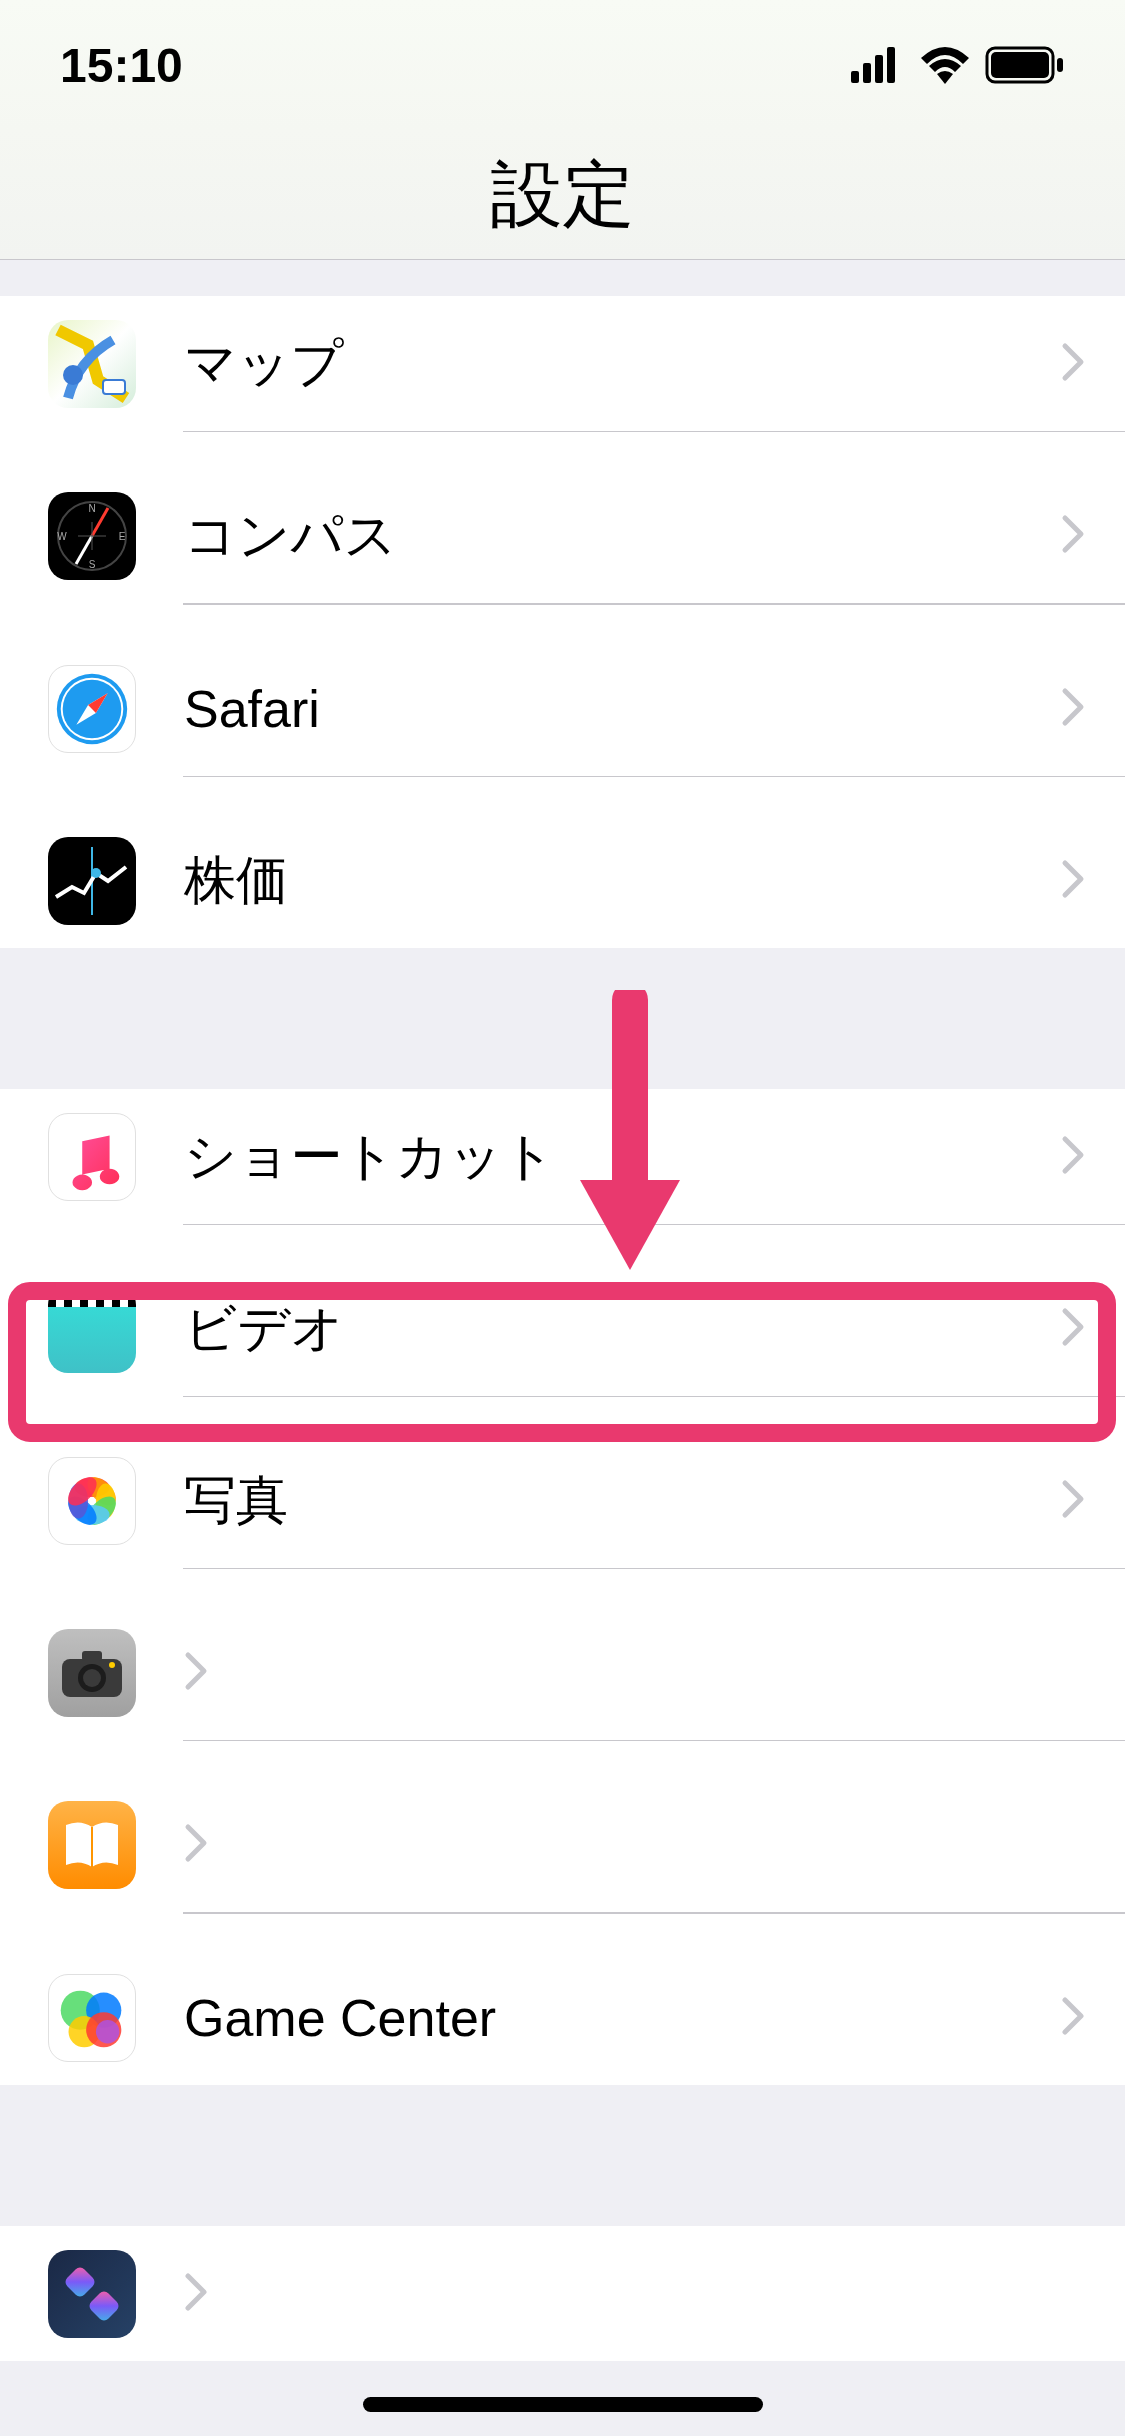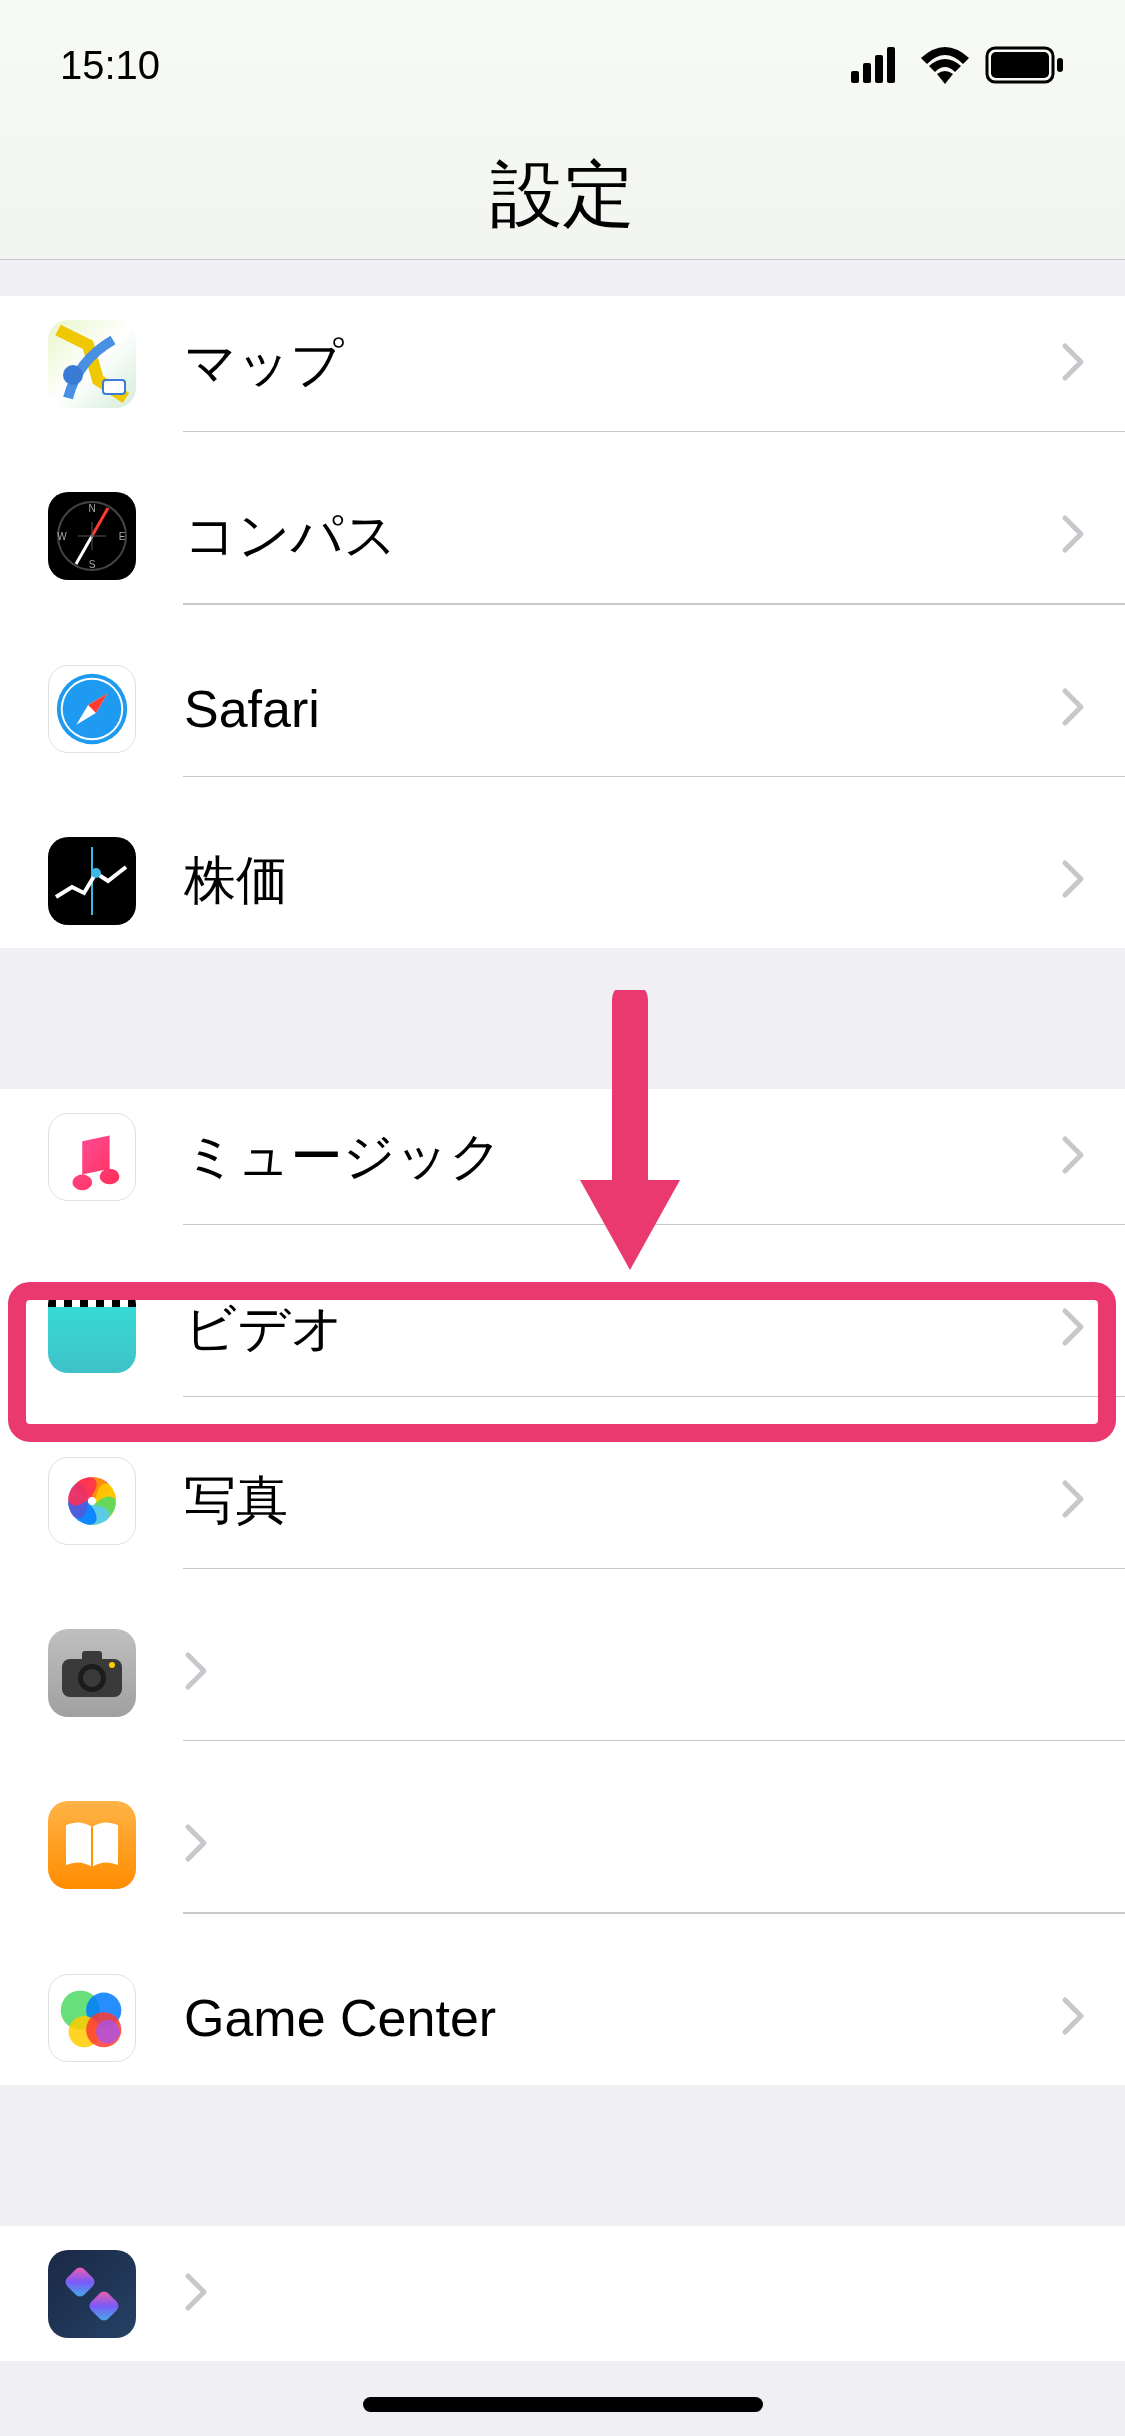--- a/index.html
+++ b/index.html
@@ -11,21 +11,21 @@
       position: relative;
     }
     .status-bar {
       height: 130px;
       display: flex;
       justify-content: space-between;
       align-items: center;
       padding: 0 60px;
       background: linear-gradient(180deg, #f8fbf5 0%, #f5f7f2 100%);
     }
-    .status-time { font-size: 40px; font-weight: 400; }
+    .status-time { font-size: 48px; font-weight: 700; }
     .status-icons { display: flex; align-items: center; gap: 14px; }
     .nav-bar {
       height: 130px;
       display: flex;
       align-items: center;
       justify-content: center;
       background: linear-gradient(180deg, #f5f7f2 0%, #f2f4f1 100%);
       border-bottom: 1px solid #c8c7cc;
     }
     .nav-title { font-size: 72px; font-weight: 400; }
@@ -201,21 +201,21 @@
       <svg width="88" height="88" viewBox="0 0 88 88">
           <defs>
             <linearGradient id="mg" x1="0" y1="0" x2="1" y2="1">
               <stop offset="0" stop-color="#ff4f9b"></stop>
               <stop offset="1" stop-color="#ff2d55"></stop>
             </linearGradient>
           </defs>
           <path d="M34 62 a10 8 0 1 0 0.1 0 M34 62 L34 28 L62 22 L62 56 a10 8 0 1 1 -0.1 0" fill="url(#mg)"></path>
         </svg>
     </div>
-    <div class="row-label">ミュージック</div>
+    <div class="row-label">ショートカット</div>
     <div class="row-chevron"><svg class="chevron-svg" viewBox="0 0 24 40">
           <path d="M4 4 L20 20 L4 36" stroke="#c7c7cc" stroke-width="5" fill="none" stroke-linecap="round" stroke-linejoin="round"></path>
         </svg></div>
   </div>
   <div class="row-sep"></div>
   <div class="row">
     <div class="row-icon icon-video"></div>
     <div class="row-label">ビデオ</div>
     <div class="row-chevron"><svg class="chevron-svg" viewBox="0 0 24 40">
           <path d="M4 4 L20 20 L4 36" stroke="#c7c7cc" stroke-width="5" fill="none" stroke-linecap="round" stroke-linejoin="round"></path>

